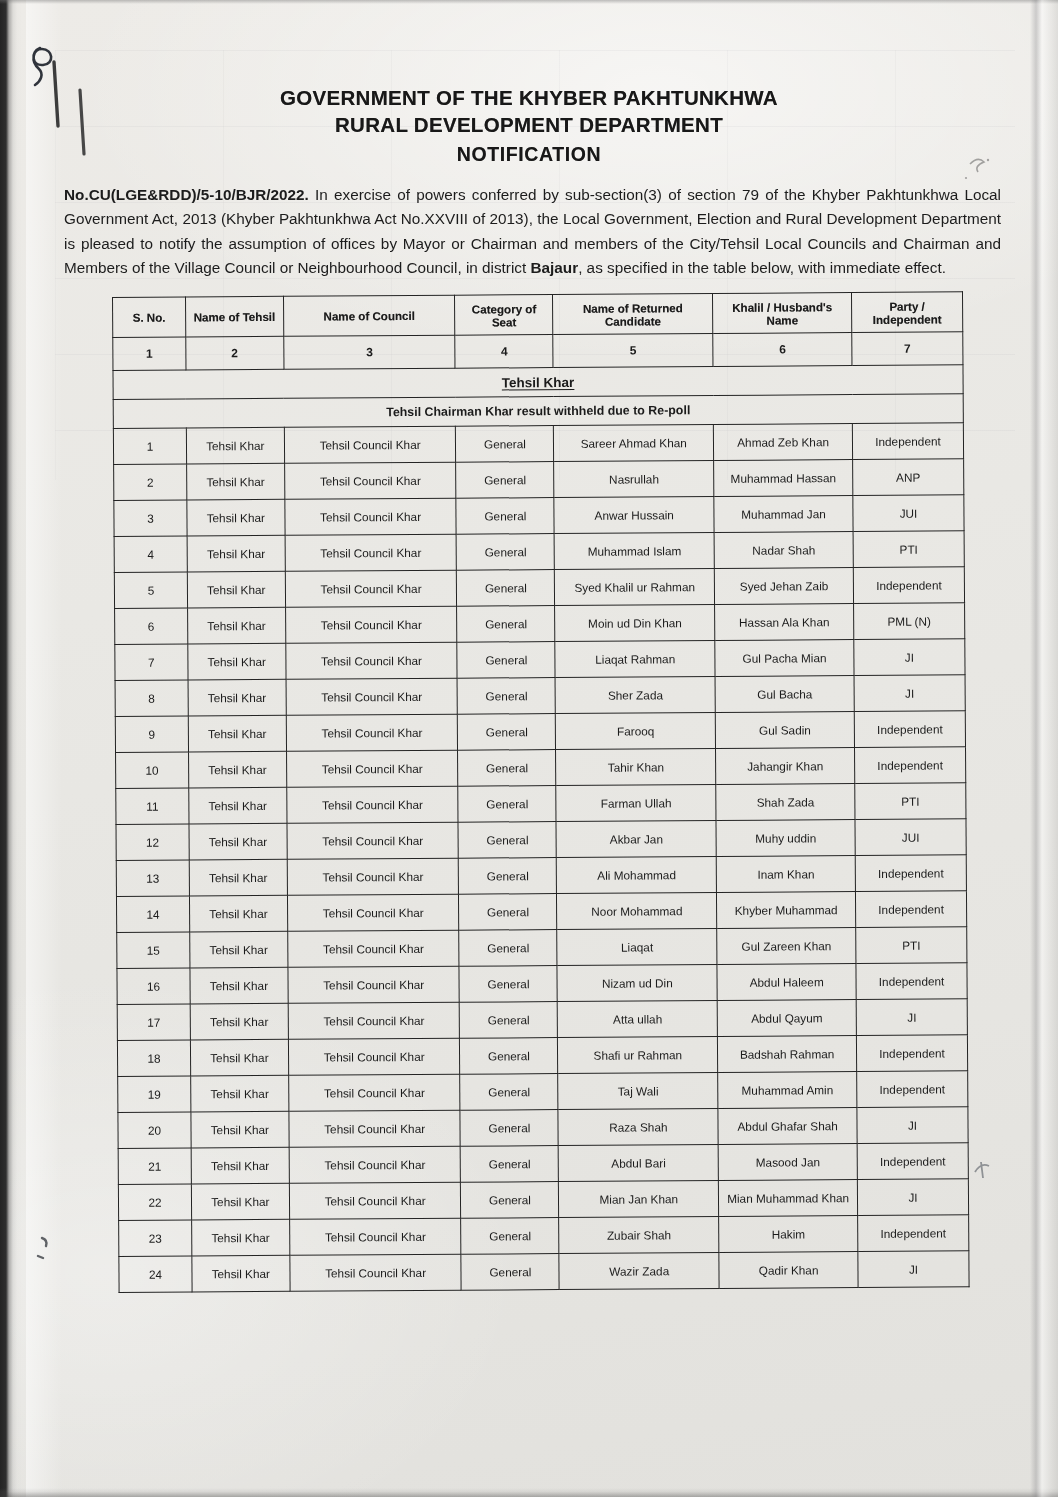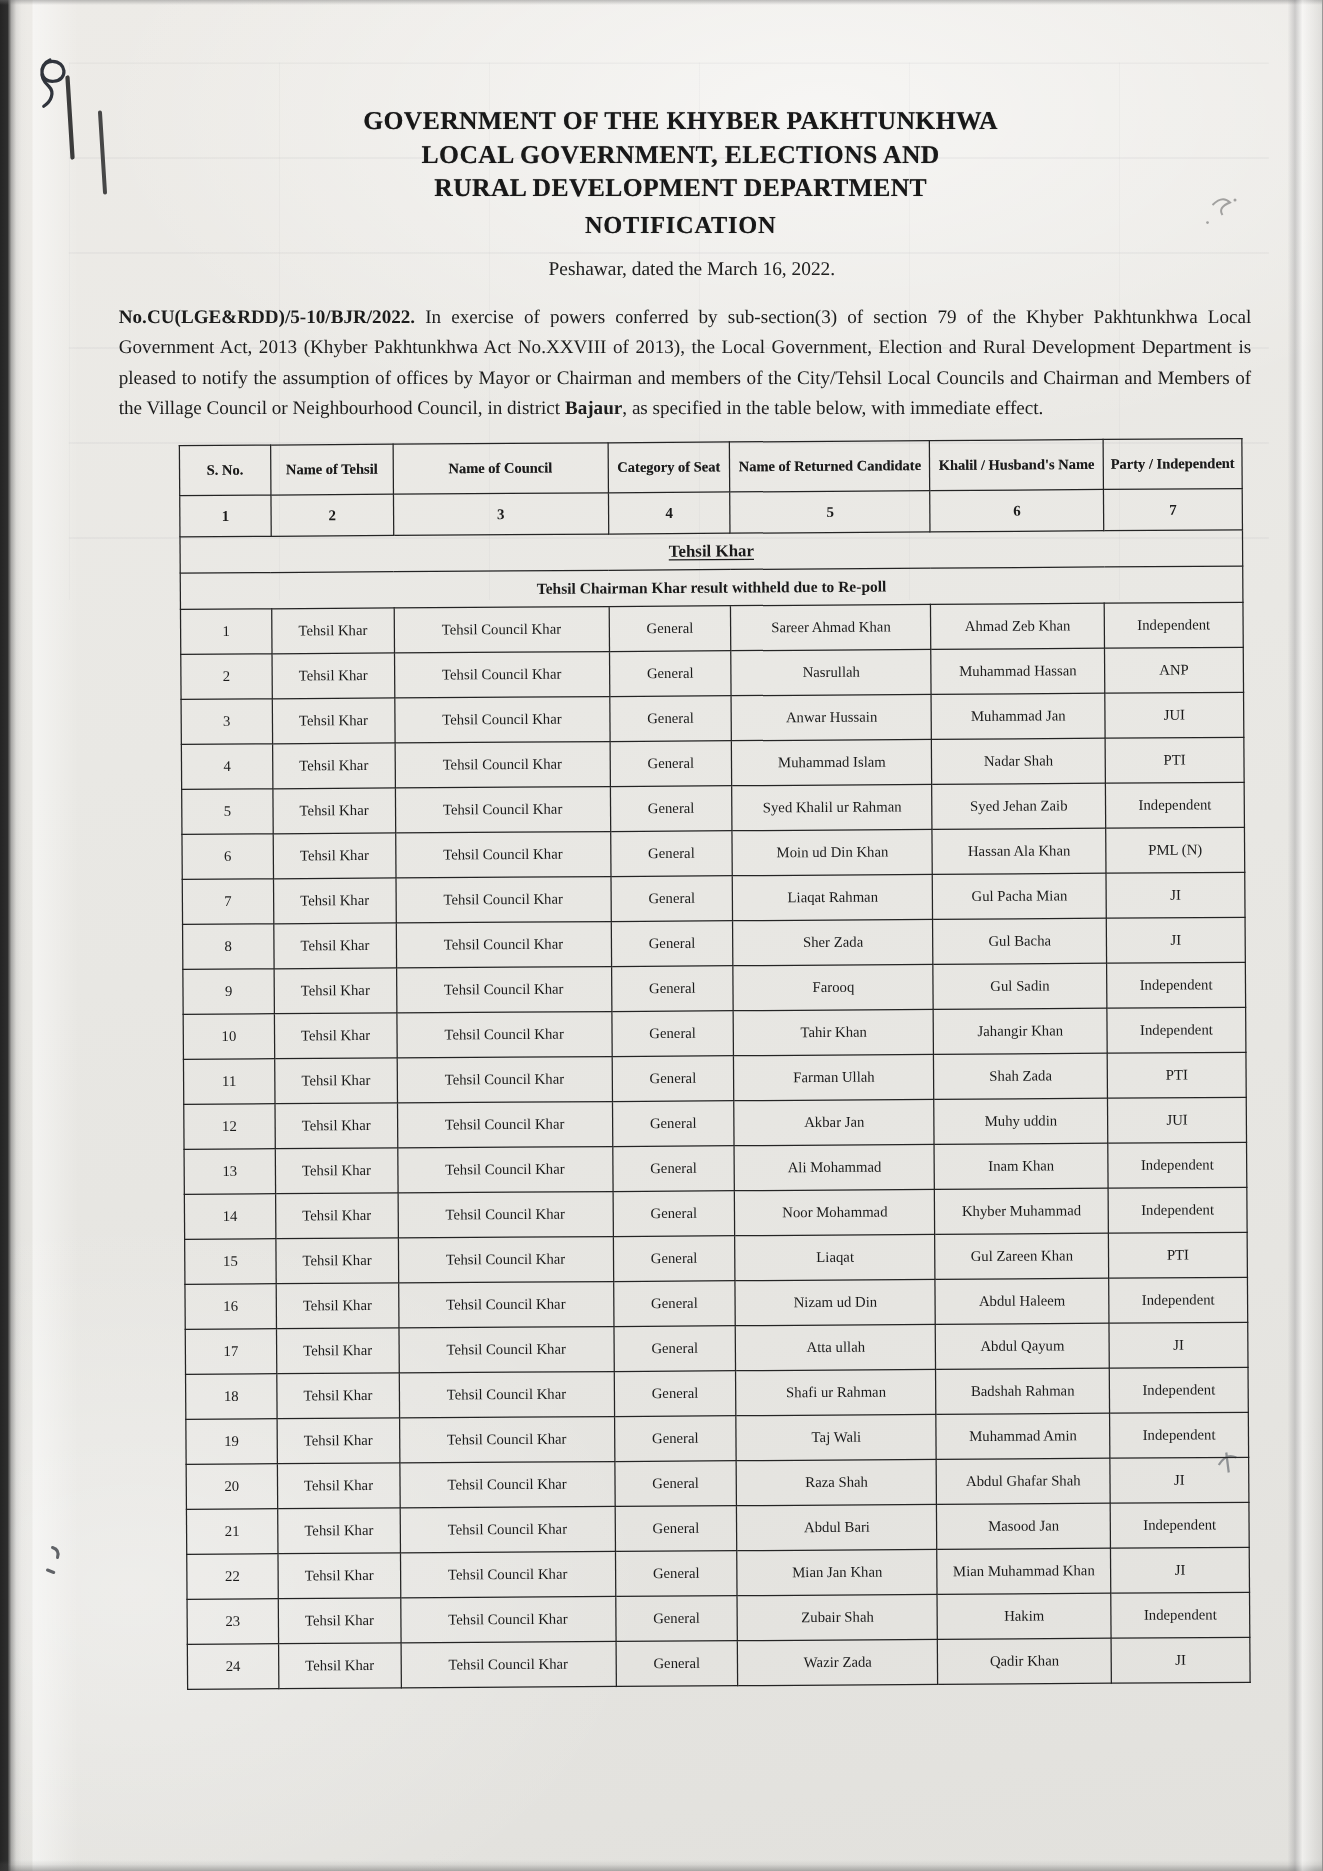--- a/index.html
+++ b/index.html
@@ -4,26 +4,25 @@
 <style>
   html,body { margin:0; padding:0; background:#777; }
   * { box-sizing:border-box; }
 
   .scan {
     position:relative;
     width:1058px; height:1497px;
     margin:0 auto;
     overflow:hidden;
     color:#1d1d1d;
-    font-family:Liberation Serif, serif;
+    font-family:Liberation Sans, sans-serif;
     background:
       radial-gradient(900px 420px at 62% 6%, rgba(255,255,255,0.55), rgba(255,255,255,0) 65%),
       radial-gradient(700px 500px at 10% 85%, rgba(255,255,255,0.35), rgba(255,255,255,0) 60%),
       linear-gradient(172deg, #edebe7 0%, #e9e8e4 38%, #e6e5e1 70%, #e2e1dd 100%);
-    padding-left: 31px;
   }
 
   
   .edge-left {
     position:absolute; left:0; top:0; width:22px; height:100%;
     background:linear-gradient(to right,
       #242424 0, #2e2e2e 6px, rgba(90,90,90,0.45) 9px,
       rgba(150,150,150,0.18) 13px, rgba(200,200,200,0.08) 17px, transparent 22px);
   }
   .edge-top {
@@ -121,24 +120,22 @@
     <path d="M10 24 q 6 -10 14 -6 m -8 -4 l 2 16" fill="none" stroke="#4a5058" stroke-width="1.8"></path>
   </svg>
   <svg class="artifact" style="left:32px; top:1228px; opacity:0.8;" width="40" height="50" viewBox="0 0 40 50">
     <path d="M10 10 q 6 2 4 8 m -8 10 l 5 2" fill="none" stroke="#3d4046" stroke-width="2.4" stroke-linecap="round"></path>
   </svg>
 
   <div class="content">
 
     <div class="doc-header">
       <div class="title-line">GOVERNMENT OF THE KHYBER PAKHTUNKHWA</div>
-      <div class="title-line">LOCAL GOVERNMENT, ELECTIONS AND</div>
       <div class="title-line">RURAL DEVELOPMENT DEPARTMENT</div>
       <div class="notification-heading">NOTIFICATION</div>
-      <div class="date-line">Peshawar, dated the March 16, 2022.</div>
     </div>
 
     <p class="body-par"><span class="bold">No.CU(LGE&amp;RDD)/5-10/BJR/2022.</span><span> In exercise of powers conferred by sub-section(3) of section 79 of the Khyber Pakhtunkhwa Local Government Act, 2013 (Khyber Pakhtunkhwa Act No.XXVIII of 2013), the Local Government, Election and Rural Development Department is pleased to notify the assumption of offices by Mayor or Chairman and members of the City/Tehsil Local Councils and Chairman and Members of the Village Council or Neighbourhood Council, in district </span><span class="bold">Bajaur</span><span>, as specified in the table below, with immediate effect.</span></p>
 
     <table class="results">
       <colgroup>
         <col style="width:73px">
           <col style="width:98px">
           <col style="width:172px">
         <col style="width:98px">

